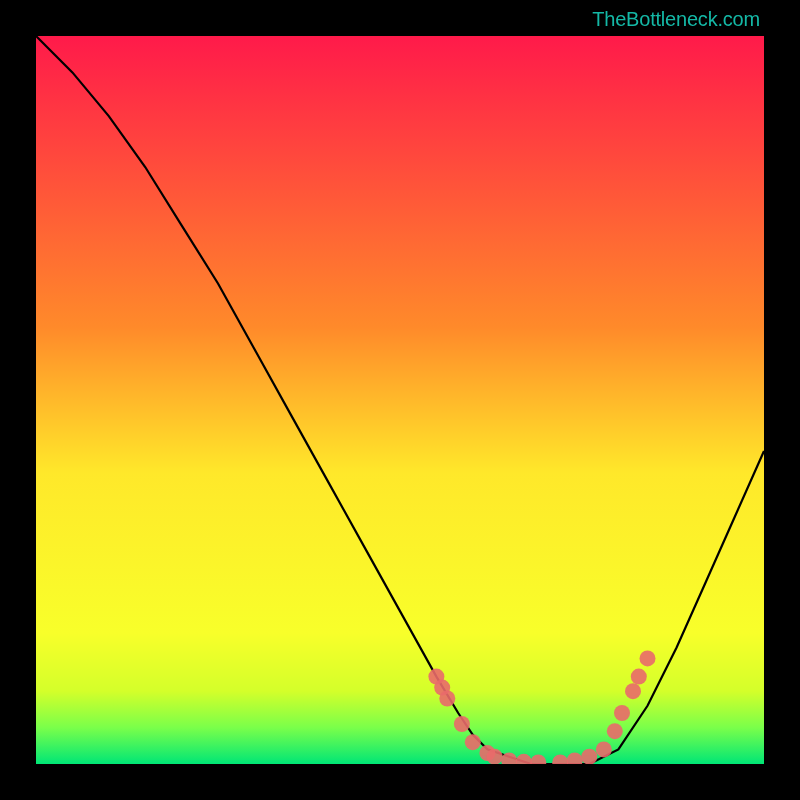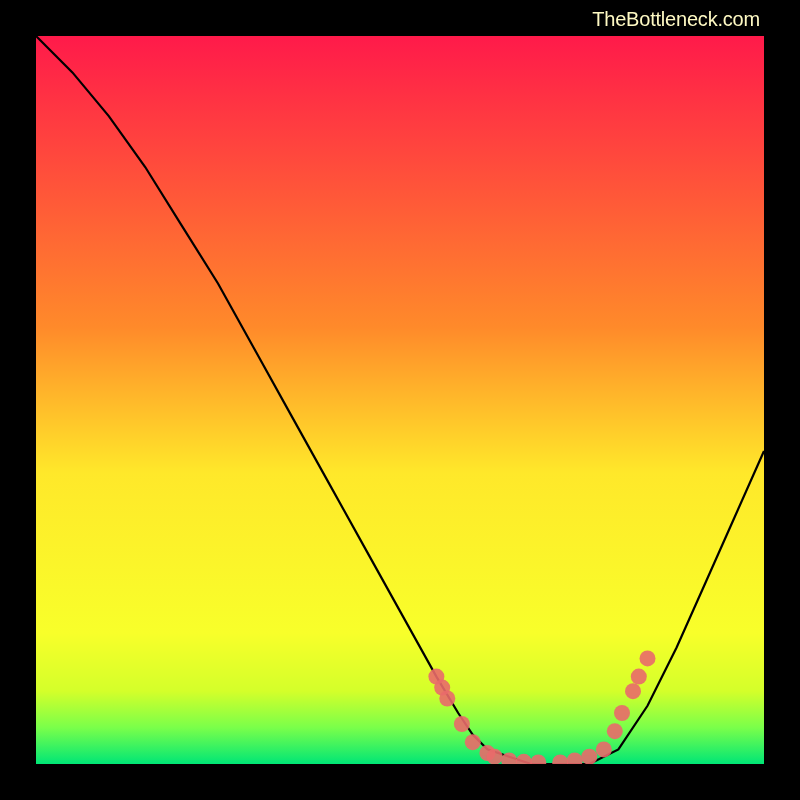--- a/index.html
+++ b/index.html
@@ -12,21 +12,21 @@
   }
   .plot-area {
     position: absolute;
     top: 36px; left: 36px;
     width: 728px; height: 728px;
     overflow: hidden;
   }
   .attribution {
     position: absolute;
     top: 8px; right: 40px;
-    color: #fef9c3;
+    color: #14b8a6;
     font-size: 20px;
     font-weight: 400;
     letter-spacing: -0.2px;
   }
   svg { display: block; }
 </style>
 </head>
 <body>
 
 <div class="outer-frame">

